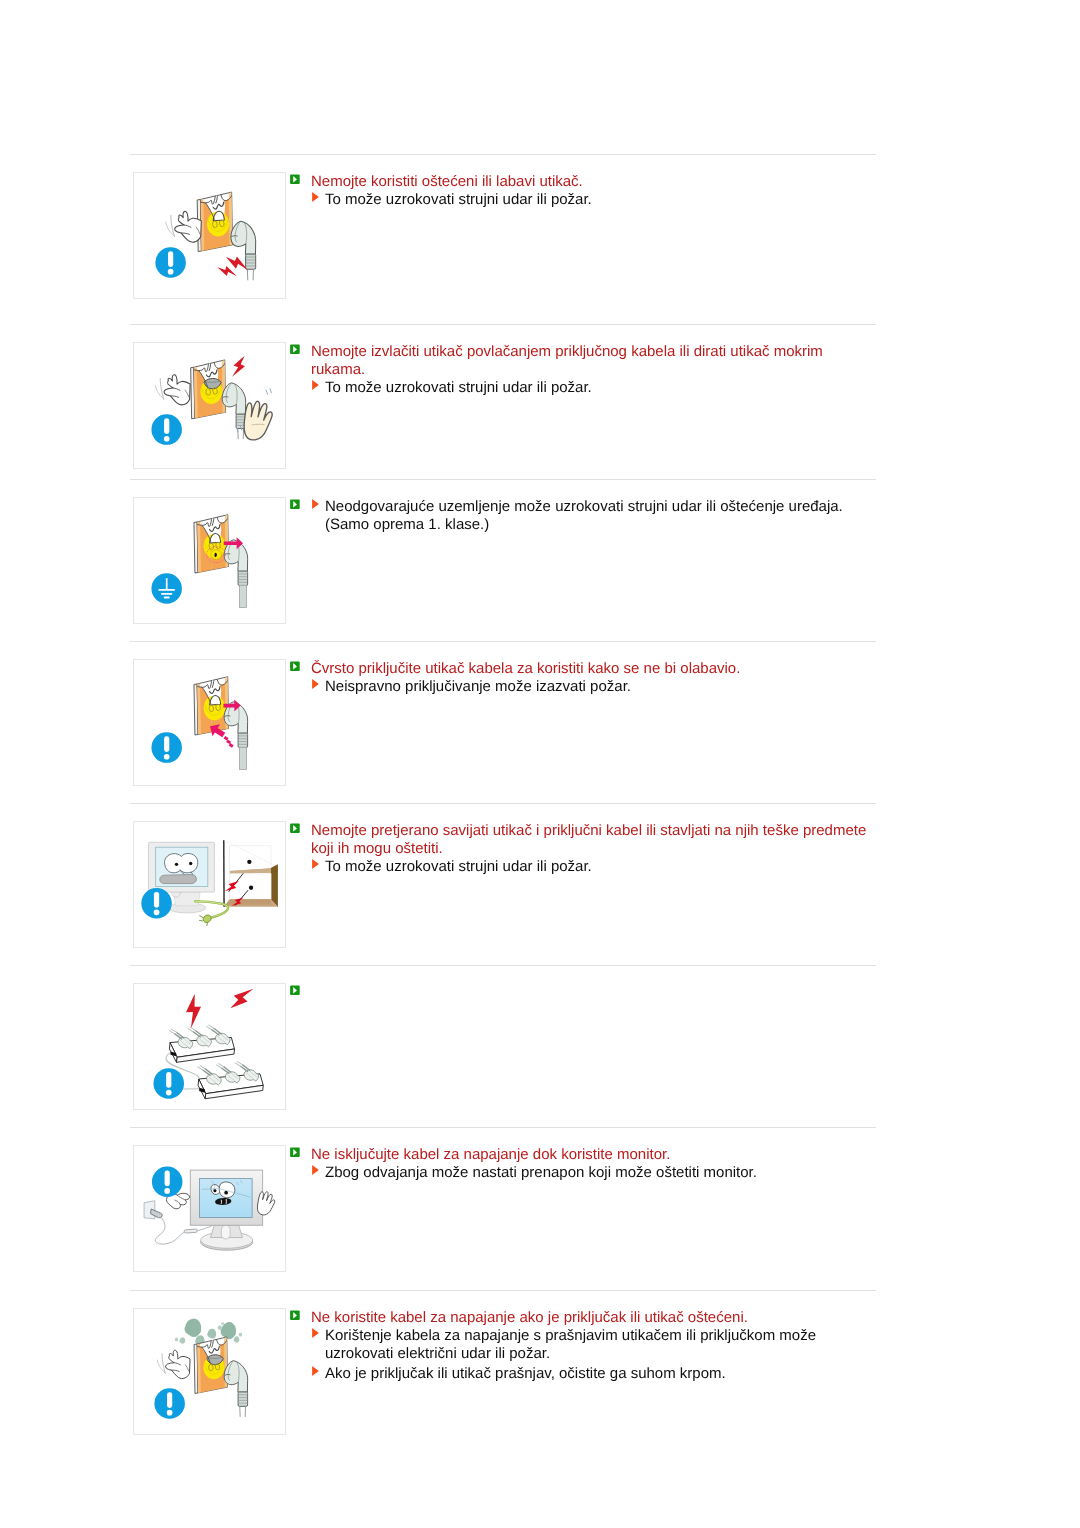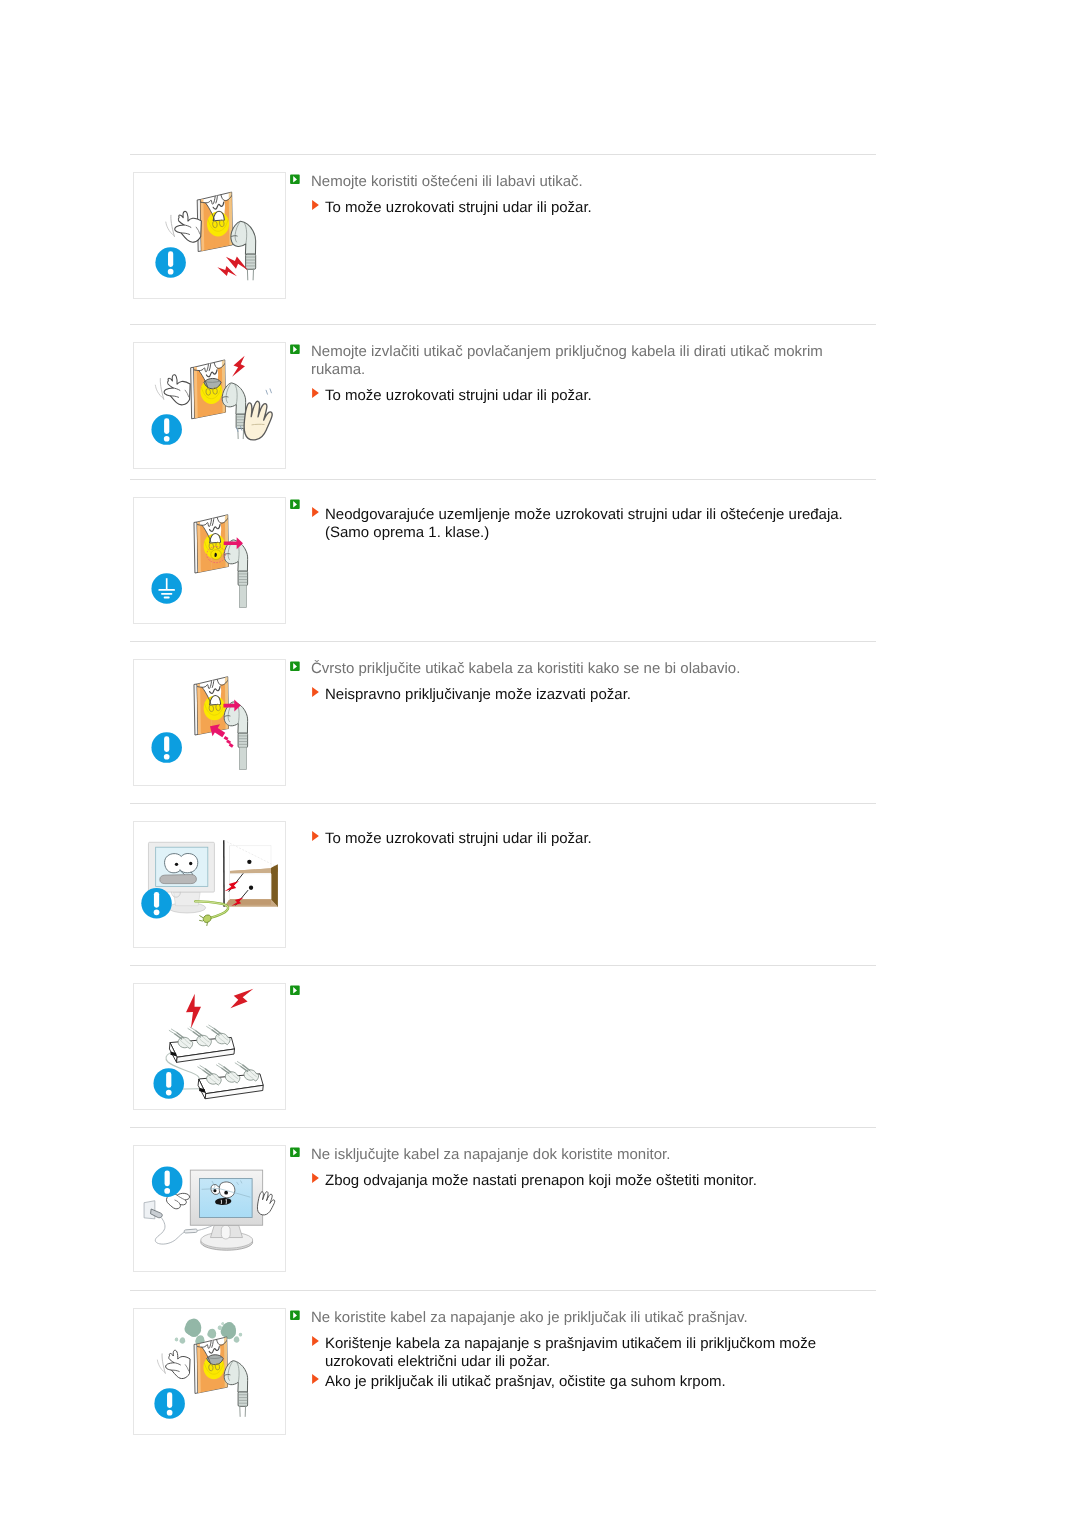--- a/index.html
+++ b/index.html
@@ -8,24 +8,24 @@
         -webkit-font-smoothing:antialiased;text-rendering:geometricPrecision;}
   .page{position:relative;width:1080px;height:1528px;background:#ffffff;overflow:hidden;}
   *{box-sizing:border-box;}
   .sec{position:absolute;left:130px;width:746px;height:162px;}
   figure,div,section,p{margin:0;padding:0;}
   .rule{position:absolute;left:0;top:0;width:746px;height:1px;background:#e0e0e0;}
   .illus{position:absolute;left:3px;top:18px;width:153px;height:127px;
          border:1px solid #e6e6e6;background:#ffffff;}
   .illus svg{position:absolute;left:0;top:0;width:151px;height:125px;display:block;}
   .txtcol{position:absolute;left:160px;top:19px;width:586px;}
-  .bul1{position:relative;padding-left:21px;font-size:15px;line-height:18px;color:#737373;
+  .bul1{position:relative;padding-left:21px;font-size:15px;line-height:18px;color:#b91c1c;
         -webkit-font-smoothing:antialiased;transform:translateZ(0);}
   .gicon{position:absolute;left:0;top:1px;width:10px;height:10px;display:block;}
-  .bul2wrap{margin-top:8px;}
+  .bul2wrap{margin-top:0;}
   .bul2{position:relative;padding-left:35px;font-size:15px;line-height:18px;color:#101010;margin-bottom:2px;
         -webkit-font-smoothing:antialiased;transform:translateZ(0);}
   .oicon{position:absolute;left:22px;top:1px;width:7px;height:10px;display:block;}
 </style>
 </head>
 <body>
 
 <div class="page">
   <section class="sec" style="top:154px">
     <div class="rule"></div>
@@ -373,20 +373,24 @@
 </g>
 
 <g>
   <circle cx="22.7" cy="82.5" r="15.5" fill="#0c9ee0"></circle>
   <rect x="20.05" y="71" width="5.3" height="16" rx="2.5" fill="#fff"></rect>
   <circle cx="22.7" cy="91.8" r="2.9" fill="#fff"></circle>
 </g>
         </svg>
     </figure>
     <div class="txtcol">
+      <div class="bul1"><svg class="gicon" viewBox="0 0 10 10">
+            <rect x="0.1" y="0.6" width="9.6" height="9.4" rx="0.9" fill="#149414"></rect>
+            <path d="M3.2 1.9 L7.0 5.4 L3.2 8.6 Z" fill="#ffffff"></path>
+          </svg><span>Nemojte pretjerano savijati utikač i priključni kabel ili stavljati na njih teške predmete koji ih mogu oštetiti.</span></div>
       <div class="bul2wrap">
           <div class="bul2"><svg class="oicon" viewBox="0 0 7 10">
               <path d="M0.1 0.1 L6.9 5.0 L0.1 9.9 Z" fill="#f4501a"></path>
             </svg><span>To može uzrokovati strujni udar ili požar.</span></div>
         </div>
     </div>
   </section>
   <section class="sec" style="top:965px">
     <div class="rule"></div>
     <figure class="illus">
@@ -703,21 +707,21 @@
 <rect x="113.2" y="82.4" width="10.2" height="15.4" rx="1.4" fill="#cfd8d4" stroke="#595f5c" stroke-width="1"></rect>
 <path d="M113.4 85.4 H123.2 M113.4 88.4 H123.2 M113.4 91.4 H123.2 M113.4 94.4 H123.2" stroke="#8d9793" stroke-width="0.7" fill="none"></path>
 <path d="M115.0 97.6 L115.4 108.6 M121.2 97.6 L120.8 108.6" stroke="#8d9793" stroke-width="1" fill="none" stroke-linecap="round"></path>
 </g>
         </svg>
     </figure>
     <div class="txtcol">
       <div class="bul1"><svg class="gicon" viewBox="0 0 10 10">
             <rect x="0.1" y="0.6" width="9.6" height="9.4" rx="0.9" fill="#149414"></rect>
             <path d="M3.2 1.9 L7.0 5.4 L3.2 8.6 Z" fill="#ffffff"></path>
-          </svg><span>Ne koristite kabel za napajanje ako je priključak ili utikač prašnjav.</span></div>
+          </svg><span>Ne koristite kabel za napajanje ako je priključak ili utikač oštećeni.</span></div>
       <div class="bul2wrap">
           <div class="bul2"><svg class="oicon" viewBox="0 0 7 10">
               <path d="M0.1 0.1 L6.9 5.0 L0.1 9.9 Z" fill="#f4501a"></path>
             </svg><span>Korištenje kabela za napajanje s prašnjavim utikačem ili priključkom može uzrokovati električni udar ili požar.</span></div>
           <div class="bul2"><svg class="oicon" viewBox="0 0 7 10">
               <path d="M0.1 0.1 L6.9 5.0 L0.1 9.9 Z" fill="#f4501a"></path>
             </svg><span>Ako je priključak ili utikač prašnjav, očistite ga suhom krpom.</span></div>
         </div>
     </div>
   </section>

